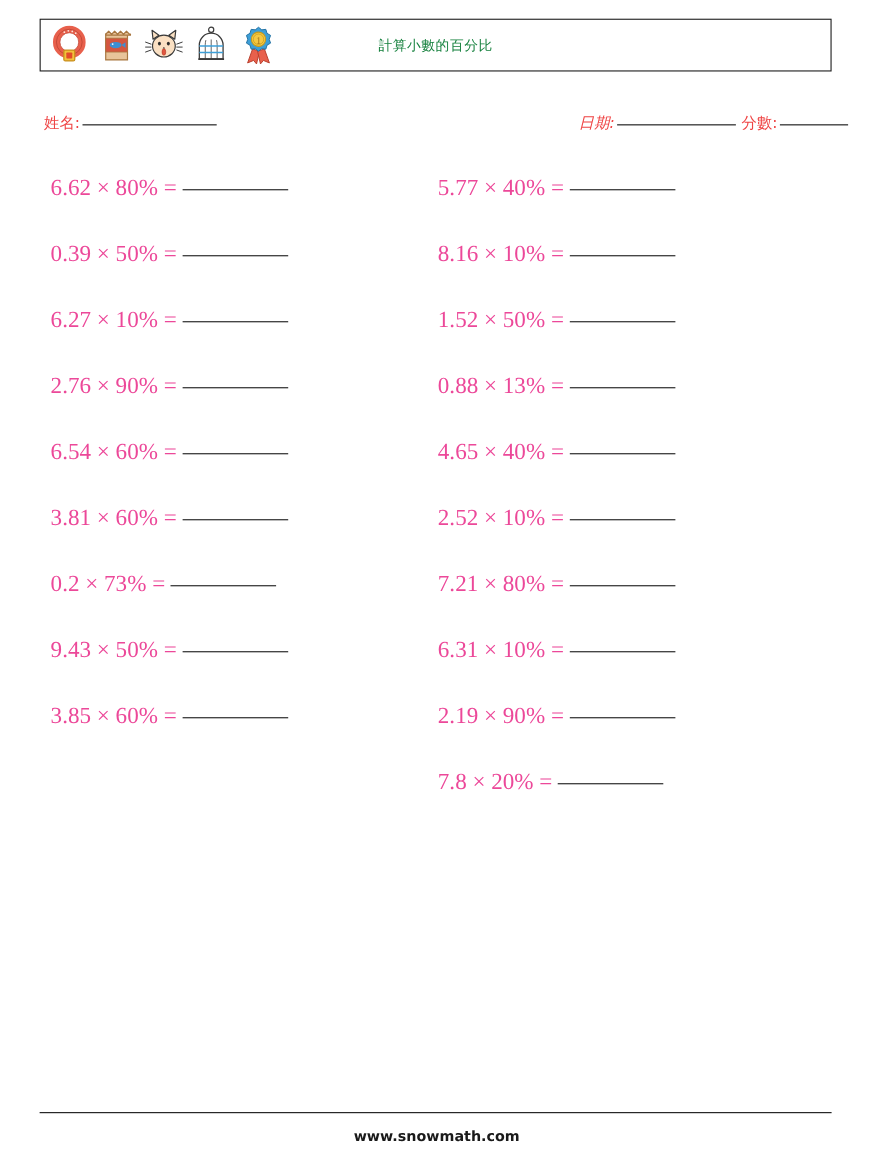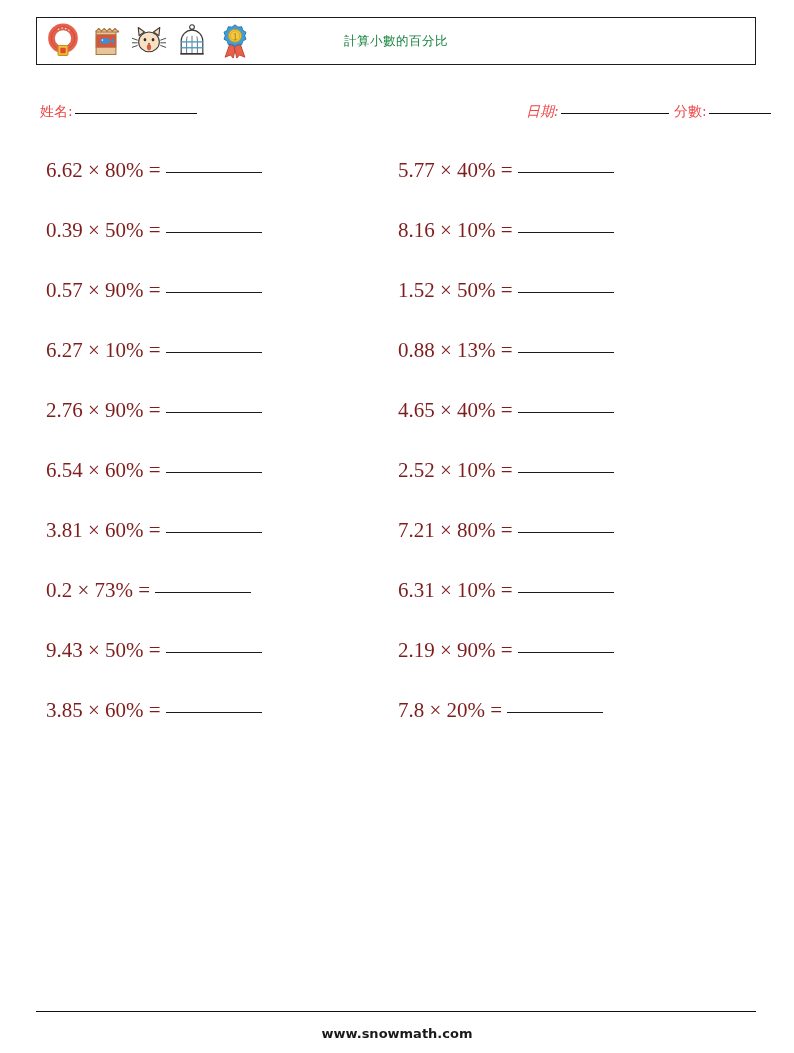--- a/index.html
+++ b/index.html
@@ -93,21 +93,21 @@
     top: 0;
   }
   .col-left  { left: 10px;  width: 340px; }
   .col-right { left: 362px; width: 340px; }
 
   .prob {
     height: 60px;
     line-height: 60px;
     font-size: 21px;
     white-space: nowrap;
-    color: #7f1d1d;
+    color: #ec4899;
   }
   .prob .expr { }
   .prob .blank {
     display: inline-block;
     width: 96px;
     border-bottom: 1.5px solid #1a1a1a;
     margin-left: 5px;
     vertical-align: 4px;
     height: 1px;
   }
@@ -216,21 +216,20 @@
   <div class="meta-score">
     <span class="meta-label">分數:</span><span class="rule rule-score"></span>
   </div>
 </div>
 
 <div class="problems">
 
   <div class="prob-col col-left">
     <div class="prob"><span class="expr">6.62 × 80% =</span><span class="blank"></span></div>
     <div class="prob"><span class="expr">0.39 × 50% =</span><span class="blank"></span></div>
-    <div class="prob"><span class="expr">0.57 × 90% =</span><span class="blank"></span></div>
     <div class="prob"><span class="expr">6.27 × 10% =</span><span class="blank"></span></div>
     <div class="prob"><span class="expr">2.76 × 90% =</span><span class="blank"></span></div>
     <div class="prob"><span class="expr">6.54 × 60% =</span><span class="blank"></span></div>
     <div class="prob"><span class="expr">3.81 × 60% =</span><span class="blank"></span></div>
     <div class="prob"><span class="expr">0.2 × 73% =</span><span class="blank"></span></div>
     <div class="prob"><span class="expr">9.43 × 50% =</span><span class="blank"></span></div>
     <div class="prob"><span class="expr">3.85 × 60% =</span><span class="blank"></span></div>
   </div>
 
   <div class="prob-col col-right">

